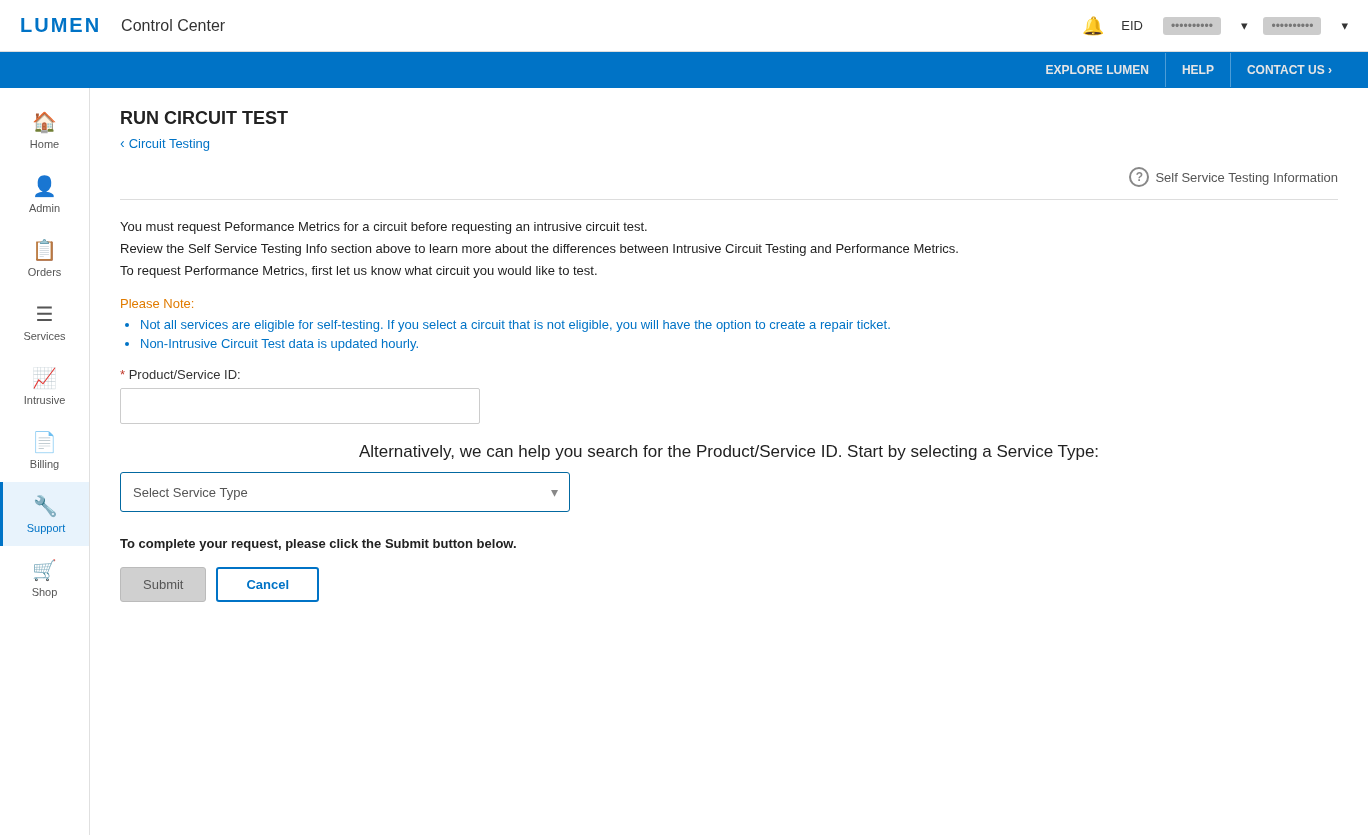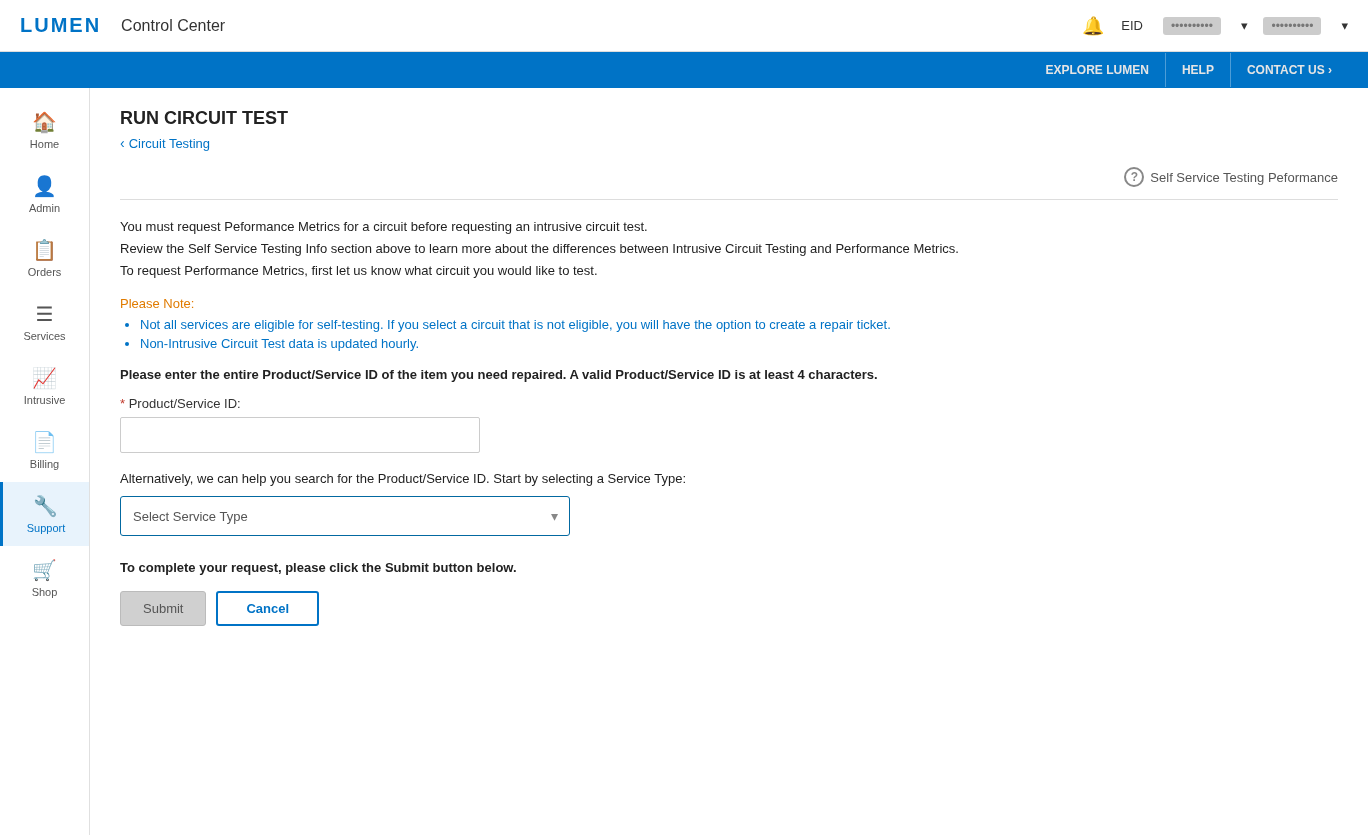--- a/index.html
+++ b/index.html
@@ -176,23 +176,24 @@
       width: 360px;
       height: 36px;
       border: 1px solid #ccc;
       border-radius: 2px;
       padding: 0 8px;
       font-size: 13px;
       outline: none;
     }
 
     .alt-text {
-      font-size: 13px;
+      font-size: 17px;
       color: #222;
       margin: 18px 0 10px 0;
+      text-align: center;
     }
 
     .select-wrapper {
       position: relative;
       width: 450px;
       margin-bottom: 24px;
     }
     .select-dropdown {
       width: 100%;
       height: 40px;
@@ -316,38 +317,37 @@
     <div class="page-title">RUN CIRCUIT TEST</div>
 
     <div class="breadcrumb">
       <span class="breadcrumb-arrow">‹</span>
       <span>Circuit Testing</span>
     </div>
 
     <div class="info-bar">
       <div class="info-link">
         <div class="info-circle">?</div>
-        <span>Self Service Testing Peformance</span>
+        <span>Self Service Testing Information</span>
       </div>
     </div>
 
     <div class="info-text">
       <span>You must request Peformance Metrics for a circuit before requesting an intrusive circuit test.</span><br>
       <span>Review the Self Service Testing Info section above to learn more about the differences between Intrusive Circuit Testing and Performance Metrics.</span><br>
       <span>To request Performance Metrics, first let us know what circuit you would like to test.</span>
     </div>
 
     <div class="please-note">Please Note:</div>
 
     <ul class="bullet-list">
       <li>Not all services are eligible for self-testing. If you select a circuit that is not eligible, you will have the option to create a repair ticket.</li>
       <li>Non-Intrusive Circuit Test data is updated hourly.</li>
     </ul>
 
-    <div class="highlight-text">Please enter the entire Product/Service ID of the item you need repaired. A valid Product/Service ID is at least 4 characters.</div>
 
 
     <div class="field-label">
       <span class="required-star">*</span>
       <span>Product/Service ID:</span>
     </div>
 
     <input type="text" class="text-input" placeholder="" style="">
 
     <div class="alt-text">Alternatively, we can help you search for the Product/Service ID. Start by selecting a Service Type:</div>

